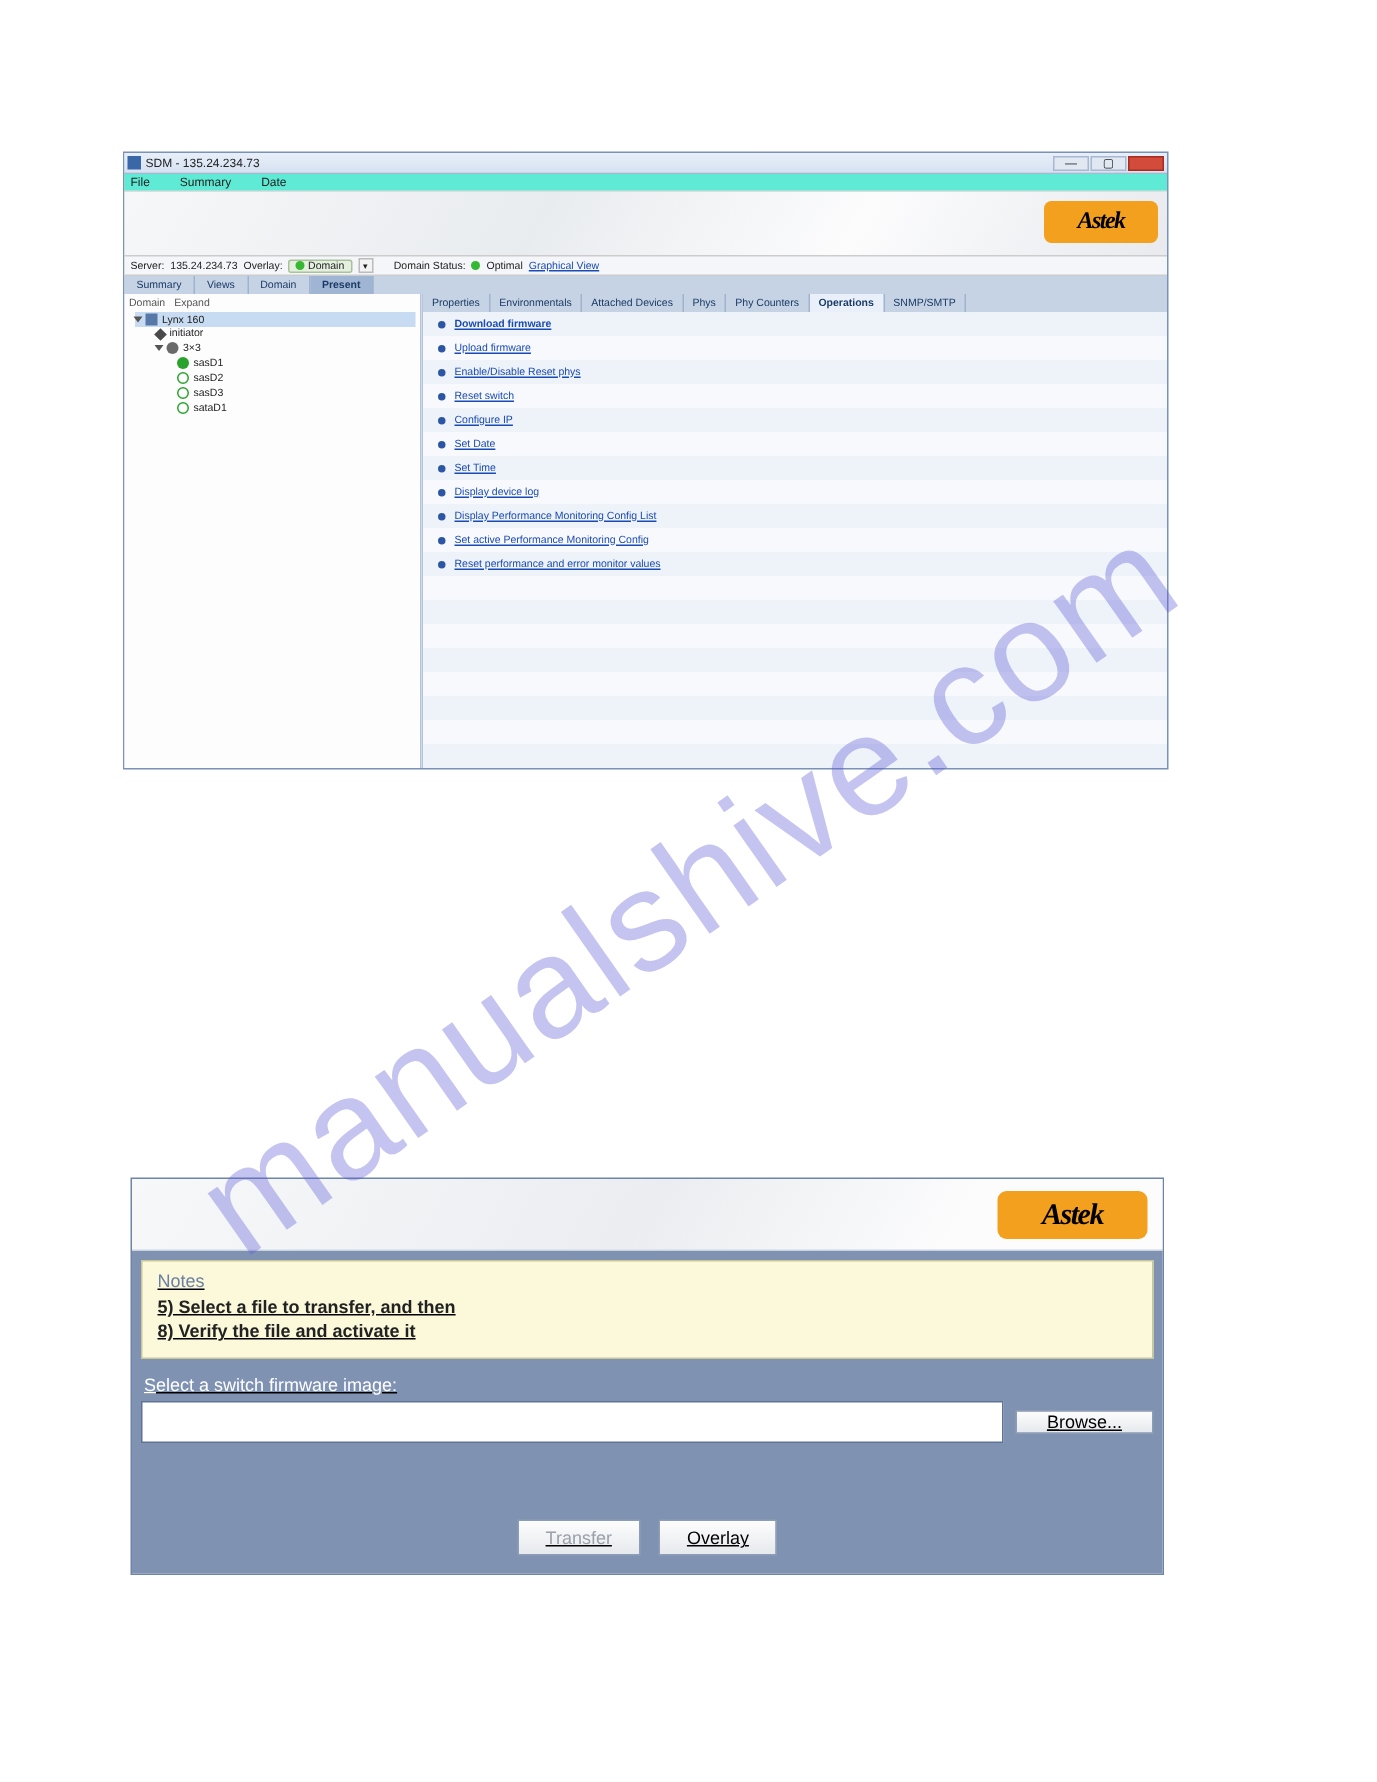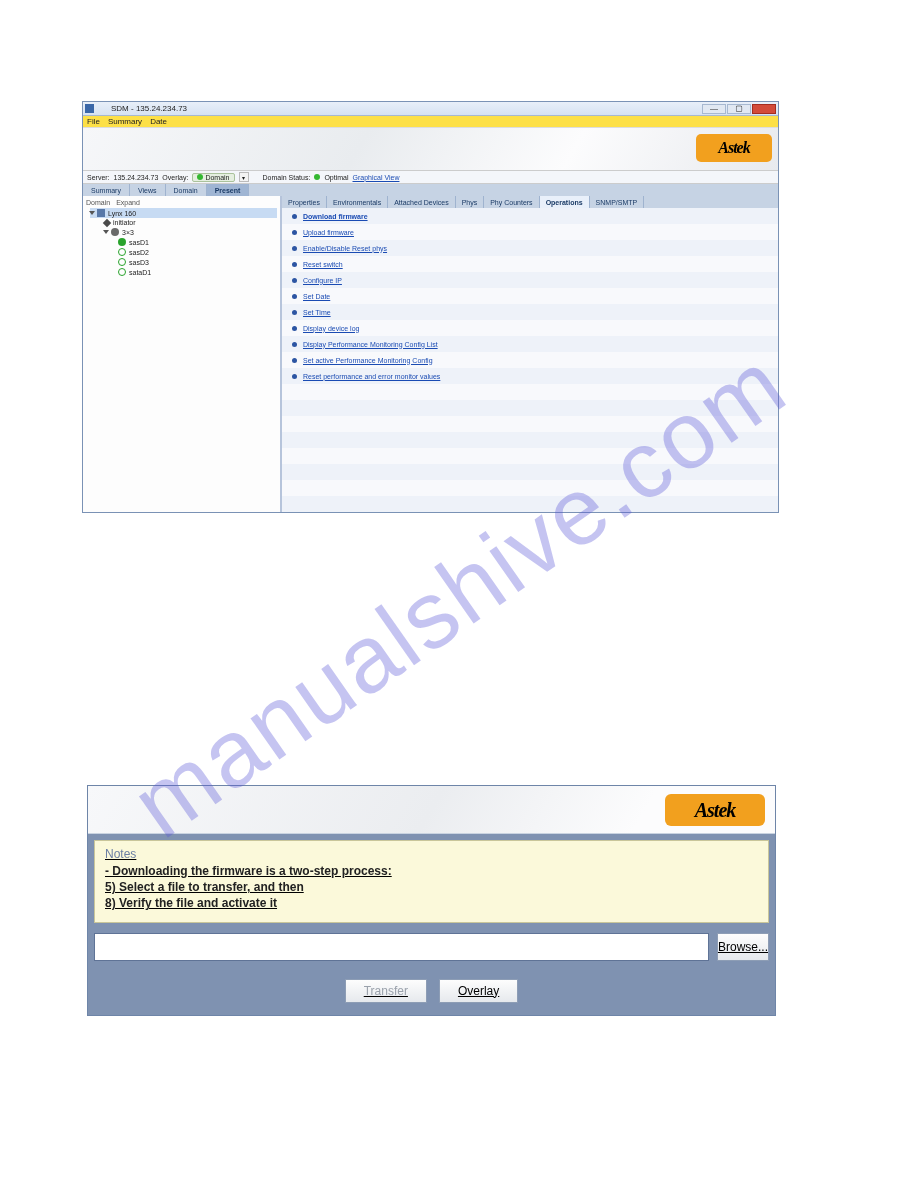--- a/index.html
+++ b/index.html
@@ -4,26 +4,26 @@
 <style>
   * { box-sizing: border-box; margin: 0; padding: 0; }
   body { font-family: Arial, sans-serif; background: #fff; width: 918px; height: 1188px; position: relative; }
 
   
   .watermark { position: absolute; left: 50%; top: 50%; transform: translate(-50%, -50%) rotate(-35deg); font-size: 95px; color: rgba(88, 86, 214, 0.35); pointer-events: none; z-index: 10; font-weight: 400; letter-spacing: 2px; white-space: nowrap; }
 
   
   .app1 { position: absolute; left: 82px; top: 101px; width: 697px; height: 412px; border: 1px solid #7a92b5; background: #fff; font-size: 8px; color: #222; }
   .app1-titlebar { height: 14px; background: linear-gradient(#e8eff9, #d6e2f2); display: flex; align-items: center; justify-content: space-between; padding: 0 2px; border-bottom: 1px solid #a7b8d0; }
-  .app1-title-left { display: flex; align-items: center; gap: 17px; }
+  .app1-title-left { display: flex; align-items: center; gap: 3px; }
   .app1-title-icon { width: 9px; height: 9px; background: #3a67a8; }
   .app1-winbtns { display:flex; gap:1px; }
   .app1-winbtn { width: 24px; height: 10px; background: #e1e8f2; border: 1px solid #a7b8d0; display:flex; align-items:center; justify-content:center; }
   .app1-winbtn.close { background: #d34b3a; border-color:#a42d20; }
-  .app1-menubar { height: 12px; display: flex; align-items: center; gap: 8px; padding: 0 4px; background: #fde047; border-bottom: 1px solid #ddd; }
+  .app1-menubar { height: 12px; display: flex; align-items: center; gap: 20px; padding: 0 4px; background: #5eead4; border-bottom: 1px solid #ddd; }
   .app1-banner { height: 42px; background: linear-gradient(120deg, #f6f7f9 0%, #e9ecef 40%, #fcfcfd 70%, #e8eaee 100%); position: relative; }
   .logo-astek { position: absolute; right: 6px; top: 6px; width: 76px; height: 28px; background: #f2a01e; border-radius: 5px; display:flex; align-items:center; justify-content:center; font-family: Georgia, serif; font-weight: bold; font-style: italic; color:#000; font-size: 16px; letter-spacing: -1px; }
   .app1-statusbar { height: 14px; background: #f4f6fa; border-top: 1px solid #ccc; border-bottom: 1px solid #ccc; display: flex; align-items: center; gap: 4px; padding: 0 4px; font-size: 7px; }
   .overlay-chip { background: #e5efe0; border: 1px solid #aac29c; border-radius: 2px; padding: 0 4px; display:flex; align-items:center; gap:2px; }
   .status-dot { width: 6px; height: 6px; border-radius: 50%; background: #35b832; display:inline-block; }
   .graphical-link { color: #1a4bb3; text-decoration: underline; }
   .chev { width:10px; height:10px; border:1px solid #bbb; background:#f3f3f3; display:inline-flex; align-items:center; justify-content:center; font-size:6px; }
 
   .app1-tabrow { height: 12px; background: #c6d3e4; display: flex; align-items: stretch; font-size: 7px; }
   .app1-tab { padding: 0 8px; display:flex; align-items:center; border-right: 1px solid #9fb3cf; color:#1b3b66; }
@@ -70,23 +70,23 @@
   .dlg-banner { height: 48px; background: linear-gradient(120deg, #f7f8fa 0%, #ebedf0 50%, #fcfcfd 80%); position:relative; border-bottom:1px solid #c9d3e0; }
   .dlg-logo { position:absolute; right:10px; top:8px; width:100px; height:32px; background:#f2a01e; border-radius:6px; display:flex; align-items:center; justify-content:center; font-family: Georgia, serif; font-weight:bold; font-style:italic; font-size:20px; letter-spacing:-1px; color:#000; }
   .dlg-body { background:#7f92b1; padding: 6px; text-decoration: underline; }
   .notes-box { background:#fbf9da; border:1px solid #c9c69a; padding: 6px 10px 10px; margin-bottom:10px; }
   .notes-legend { color:#6b7fa3; font-size:12px; margin-bottom:2px; }
   .notes-line { font-weight:bold; color:#222; font-size:12px; line-height:1.35; }
   .select-label { color:#fff; font-size:12px; margin: 6px 2px 4px; display:block; }
   .select-label .ul { text-decoration: underline; }
   .file-row { display:flex; gap:8px; align-items:center; margin-bottom:18px; }
   .file-input { flex:1; height:28px; background:#fff; border:1px solid #5f7396; }
-  .browse-btn { height:28px; padding: 0 0; background: linear-gradient(#fdfdfd,#e6e9ed); border:1px solid #8d9db5; font-size:12px; }
+  .browse-btn { height:16px; padding: 0 20px; background: linear-gradient(#fdfdfd,#e6e9ed); border:1px solid #8d9db5; font-size:12px; }
   .dlg-btnrow { display:flex; justify-content:center; gap:12px; padding-bottom:6px; }
-  .dlg-btn { height:24px; padding:0 18px; border:1px solid #8d9db5; background:linear-gradient(#fdfdfd,#e6e9ed); font-size:12px; }
+  .dlg-btn { height:24px; padding:0 18px; border:1px solid #8d9db5; background:linear-gradient(#fdfdfd,#e6e9ed); font-size:12px;margin-top:33px; }
   .dlg-btn.disabled { color:#9aa1ab; }
 </style>
 </head>
 <body>
 
 <div class="watermark">manualshive.com</div>
 
 <div class="app1">
   <div class="app1-titlebar">
     <div class="app1-title-left">
@@ -253,24 +253,24 @@
   </div>
 </div>
 
 <div class="dlg">
   <div class="dlg-banner">
     <div class="dlg-logo">Astek</div>
   </div>
   <div class="dlg-body">
     <div class="notes-box">
       <div class="notes-legend">Notes</div>
-      <div class="notes-line">- Downloading the firmware is a two-step process:</div>
       <div class="notes-line">5) Select a file to transfer, and then</div>
       <div class="notes-line">8) Verify the file and activate it</div>
     </div>
+    <span class="select-label"><span class="ul">S</span><span>elect a switch firmware image:</span></span>
     <div class="file-row">
       <div class="file-input"></div>
       <button class="browse-btn"><span style="text-decoration: underline;">B</span><span>rowse...</span></button>
     </div>
     <div class="dlg-btnrow">
       <button class="dlg-btn disabled">Transfer</button>
       <button class="dlg-btn">Overlay</button>
     </div>
   </div>
 </div>

